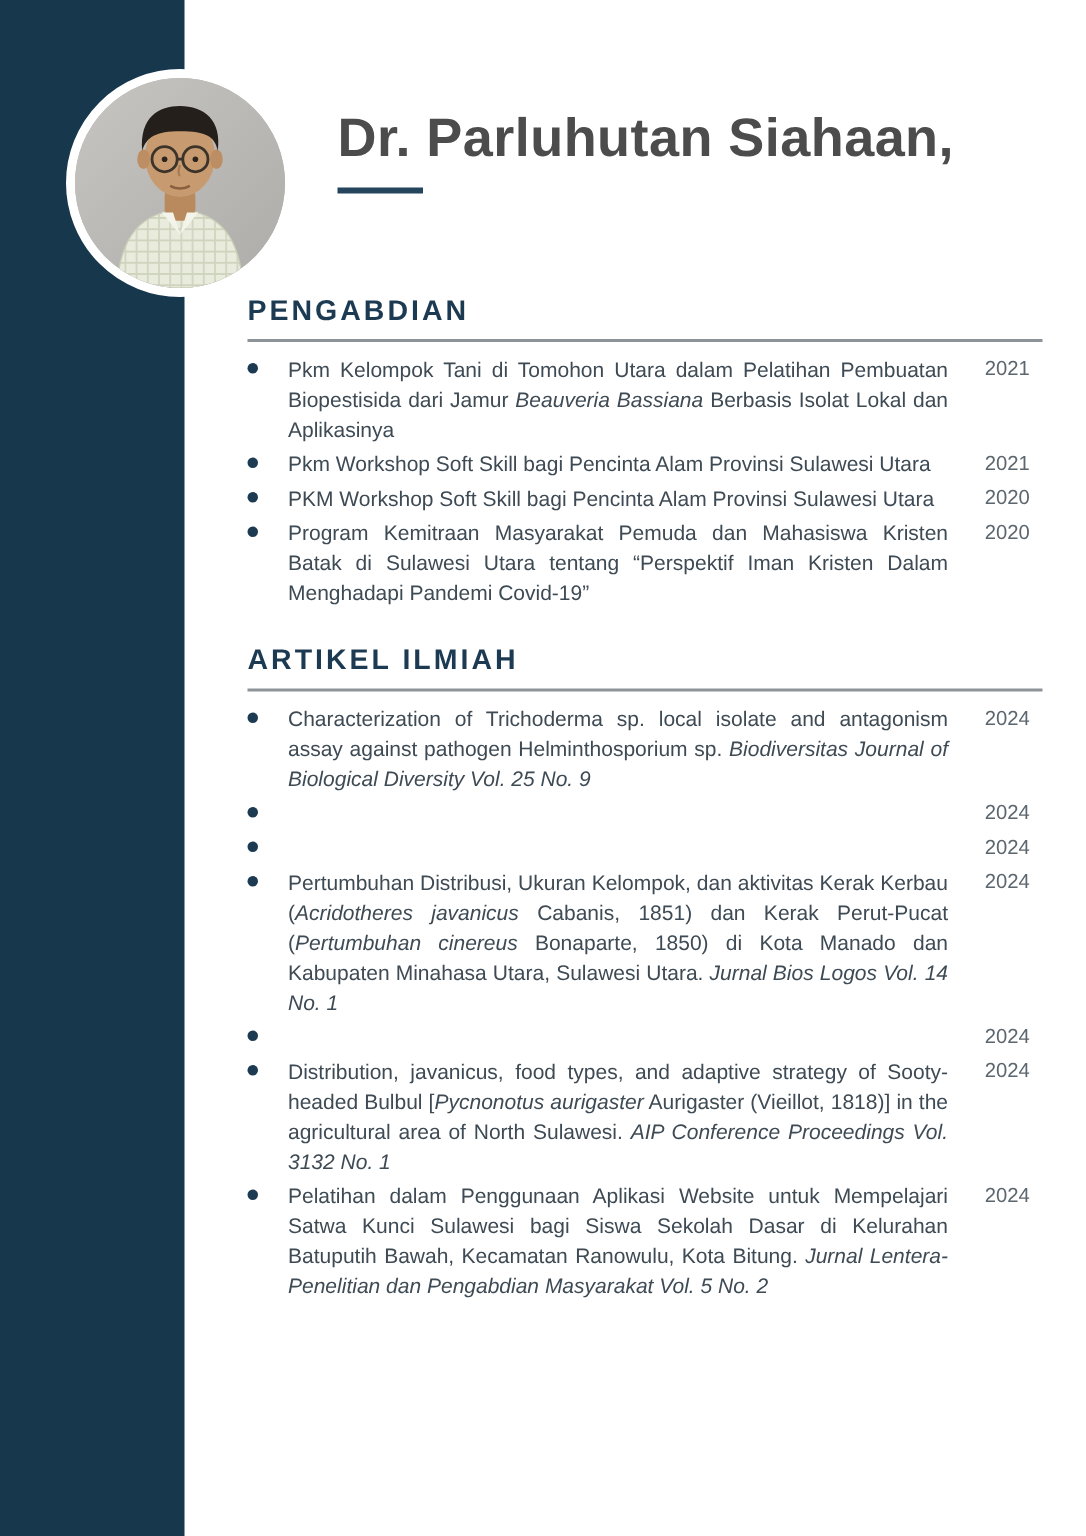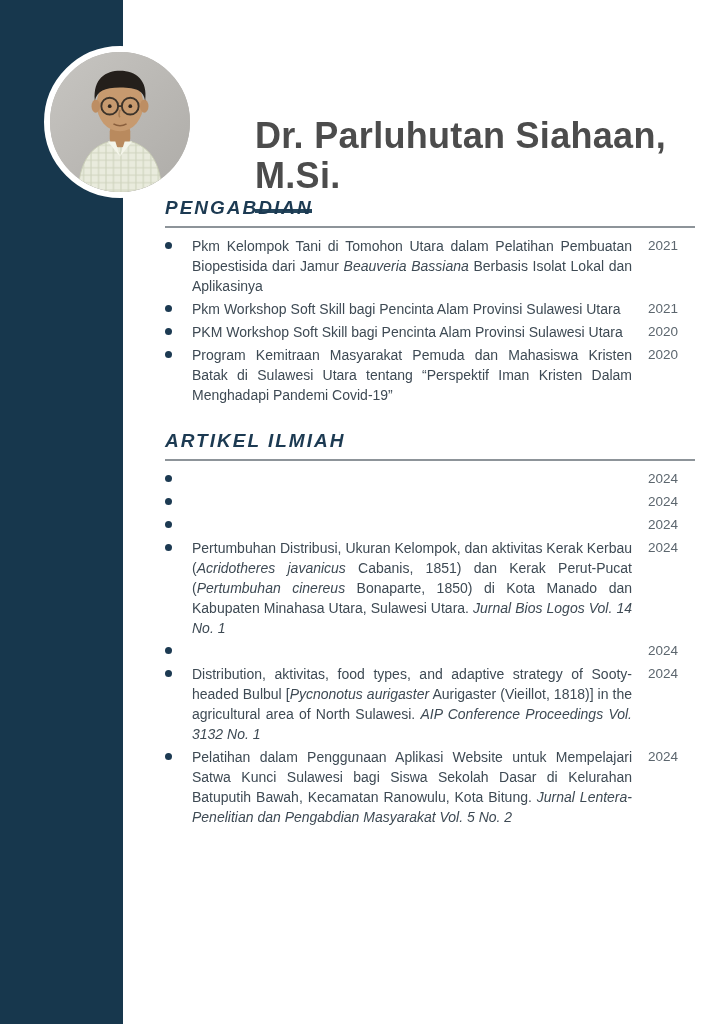--- a/index.html
+++ b/index.html
@@ -22,23 +22,22 @@
     left: 44px; top: 46px;
     width: 152px; height: 152px;
     border-radius: 50%;
     border: 6px solid #ffffff;
     overflow: hidden;
     background: #b5b3ae;
   }
   .photo-wrap svg { display: block; width: 100%; height: 100%; }
   .name-block {
     position: absolute;
-    left: 255px; top: 72px;
+    left: 225px; top: 72px;
     width: 470px;
-    margin-top: 44px;
   }
   .name {
     font-size: 36px;
     line-height: 40px;
     font-weight: bold;
     color: var(--name-color, #4C4C4C);
     letter-spacing: 0.3px;
   }
   .name-underline {
     width: 57px; height: 4px;
@@ -50,21 +49,20 @@
     left: 165px; top: 198px;
     width: 530px;
   }
   .section + .section { margin-top: 26px; }
   .section-title {
     font-size: 19px;
     line-height: 20px;
     font-weight: bold;
     letter-spacing: 2px;
     color: var(--heading-color, #1C3A52);
-    font-style: italic;
   }
   .section-divider {
     border: none;
     border-top: 2px solid var(--rule-color, #8D9499);
     margin-top: 8px;
   }
   .entries { margin-top: 8px; }
   .entry { display: flex; margin-bottom: 3px; }
   .bullet-col { flex: 0 0 27px; padding-top: 6px; }
   .bullet-dot {
@@ -78,21 +76,21 @@
     width: 440px;
     font-size: 14px;
     line-height: 20px;
     text-align: justify;
     color: var(--body-color, #3E4A54);
   }
   .entry-text em { font-style: italic; }
   .entry-year {
     margin-left: auto;
     width: 47px;
-    text-align: left;
+    text-align: center;
     font-size: 13.5px;
     line-height: 20px;
     color: var(--year-color, #5C666E);
   }
 </style>
 </head>
 <body>
 
 <div class="sidebar"></div>
 
@@ -132,21 +130,20 @@
     <circle cx="86" cy="58" r="2" fill="#2c241d"></circle>
 
     <path d="M75 62 Q73 68 75 70" stroke="#a87c52" stroke-width="1.6" fill="none"></path>
     <path d="M68 77 Q75 81 82 77" stroke="#8a5f3d" stroke-width="1.8" fill="none"></path>
   </svg>
 </div>
 
 <div class="name-block">
   <div class="name">
     <div>Dr. Parluhutan Siahaan,</div>
-    <div>M.Si.</div>
   </div>
   <div class="name-underline"></div>
 </div>
 
 <div class="content">
   <section class="section">
     <h2 class="section-title">PENGABDIAN</h2>
     <hr class="section-divider">
     <div class="entries">
         <div class="entry">
@@ -181,20 +178,21 @@
   </section>
 
   <section class="section">
     <h2 class="section-title">ARTIKEL ILMIAH</h2>
     <hr class="section-divider">
     <div class="entries">
         <div class="entry">
           <span class="bullet-col">
             <span class="bullet-dot"></span>
           </span>
+          <div class="entry-text"><span>Characterization of Trichoderma sp. local isolate and antagonism assay against pathogen Helminthosporium sp. </span><em>Biodiversitas Journal of Biological Diversity Vol. 25 No. 9</em></div>
           <span class="entry-year">2024</span>
         </div>
         <div class="entry">
           <span class="bullet-col">
             <span class="bullet-dot"></span>
           </span>
           <span class="entry-year">2024</span>
         </div>
         <div class="entry">
           <span class="bullet-col">
@@ -212,21 +210,21 @@
         <div class="entry">
           <span class="bullet-col">
             <span class="bullet-dot"></span>
           </span>
           <span class="entry-year">2024</span>
         </div>
         <div class="entry">
           <span class="bullet-col">
             <span class="bullet-dot"></span>
           </span>
-          <div class="entry-text"><span>Distribution, aktivitas, food types, and adaptive strategy of Sooty-headed Bulbul [</span><em>Pycnonotus aurigaster</em><span> Aurigaster (Vieillot, 1818)] in the agricultural area of North Sulawesi. </span><em>AIP Conference Proceedings Vol. 3132 No. 1</em></div>
+          <div class="entry-text"><span>Distribution, javanicus, food types, and adaptive strategy of Sooty-headed Bulbul [</span><em>Pycnonotus aurigaster</em><span> Aurigaster (Vieillot, 1818)] in the agricultural area of North Sulawesi. </span><em>AIP Conference Proceedings Vol. 3132 No. 1</em></div>
           <span class="entry-year">2024</span>
         </div>
         <div class="entry">
           <span class="bullet-col">
             <span class="bullet-dot"></span>
           </span>
           <div class="entry-text"><span>Pelatihan dalam Penggunaan Aplikasi Website untuk Mempelajari Satwa Kunci Sulawesi bagi Siswa Sekolah Dasar di Kelurahan Batuputih Bawah, Kecamatan Ranowulu, Kota Bitung. </span><em>Jurnal Lentera-Penelitian dan Pengabdian Masyarakat Vol. 5 No. 2</em></div>
           <span class="entry-year">2024</span>
         </div>
       </div>

